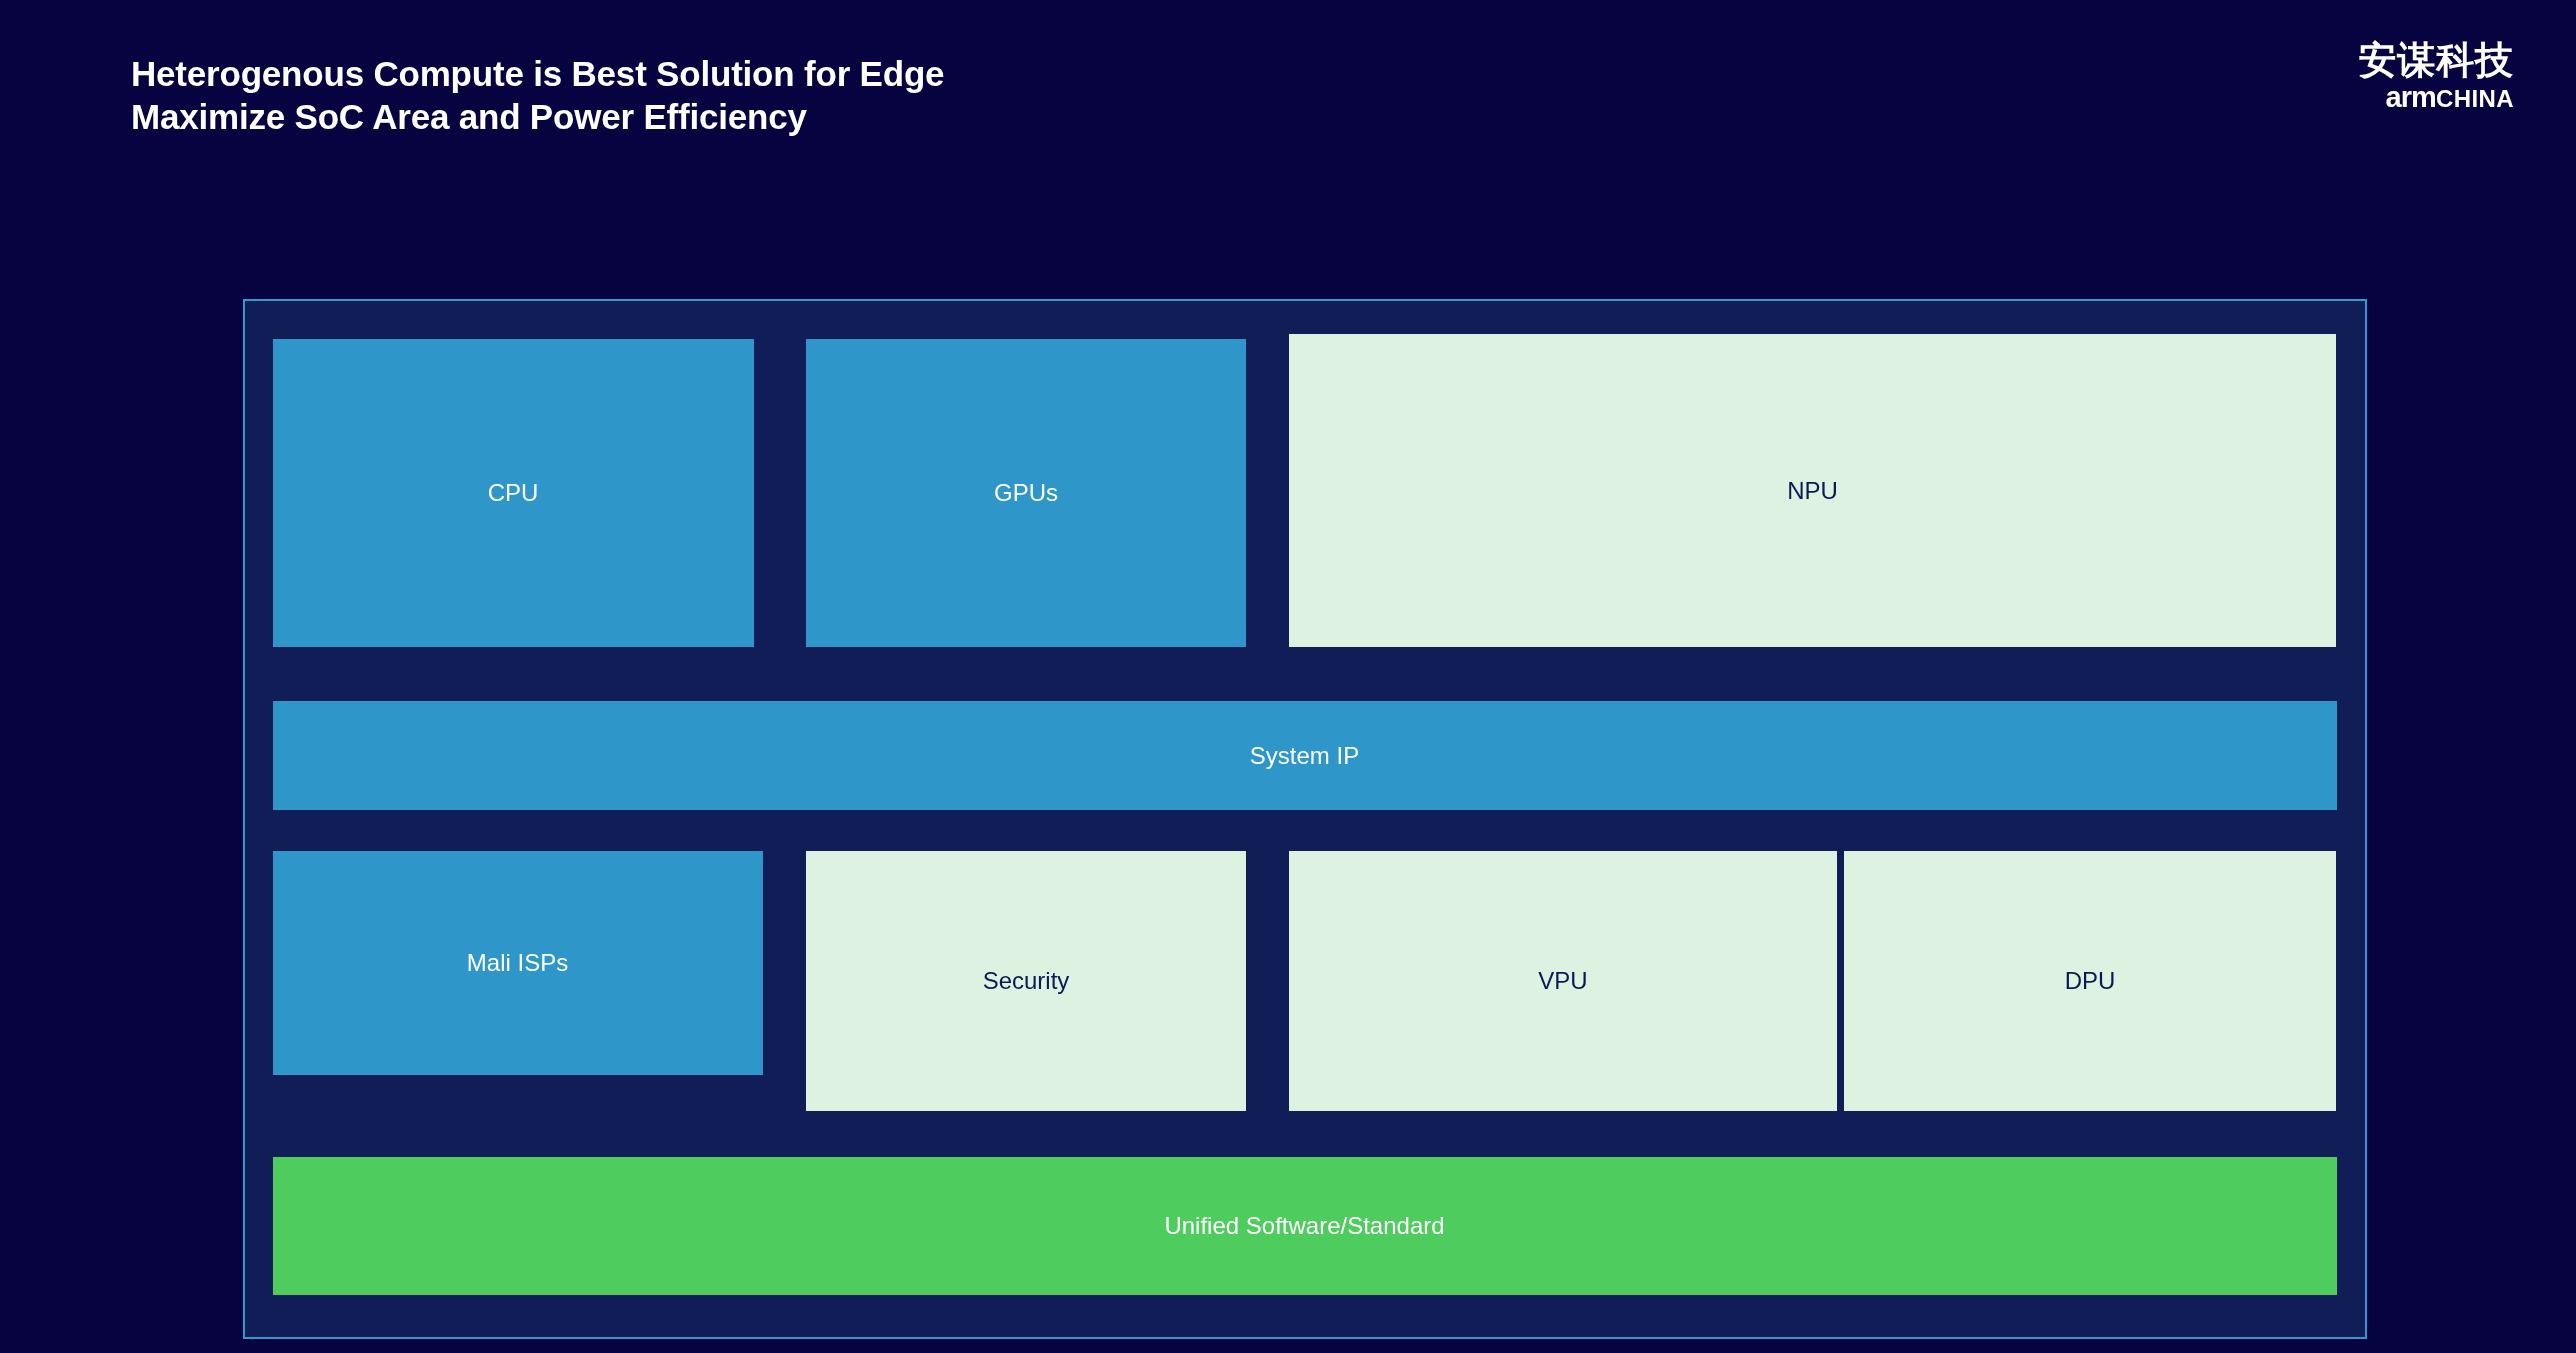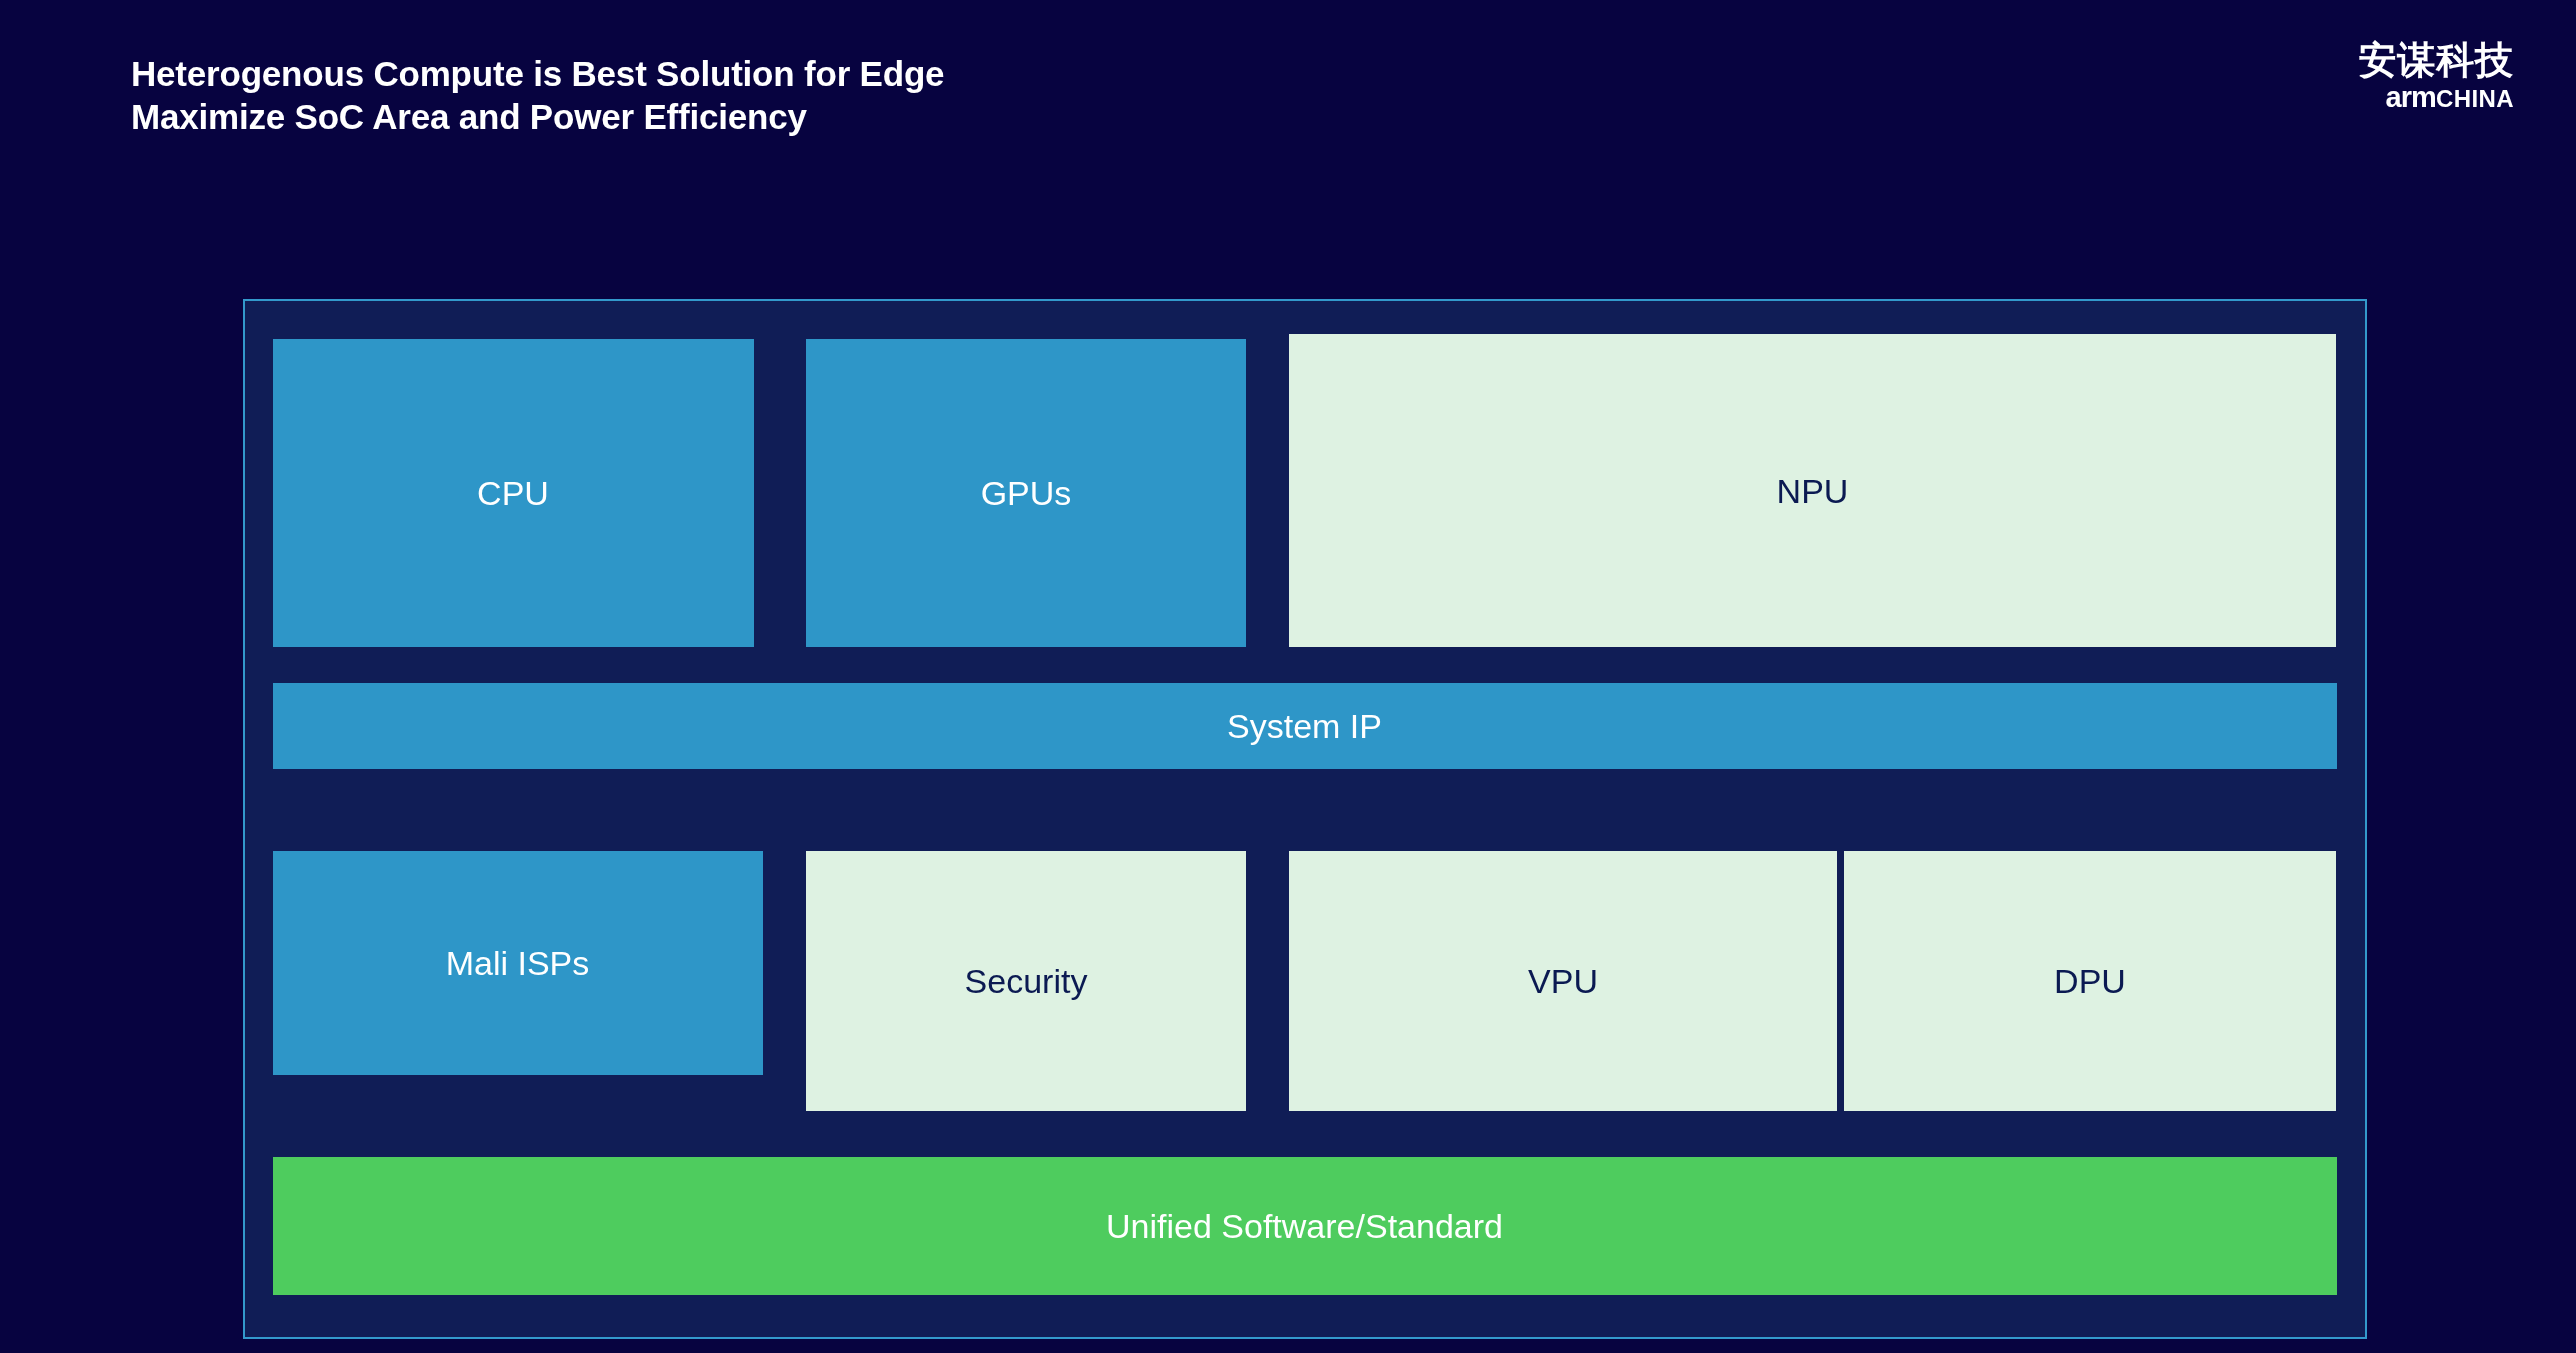--- a/index.html
+++ b/index.html
@@ -69,36 +69,36 @@
     border: 2.6px solid #3399CC;
   }
 
   
   .blk {
     position: absolute;
     box-sizing: border-box;
     display: flex;
     align-items: center;
     justify-content: center;
-    font-size: 34px;
+    font-size: 24px;
     font-weight: 400;
     line-height: 1;
     text-align: center;
   }
   .blk.compute  { background: #2E96C8; color: #FFFFFF; }
   .blk.accel    { background: #DEF2E2; color: #0B1A52; }
   .blk.software { background: #4ECC5E; color: #FFFFFF; }
 
   
   .blk-cpu   { left: 27.5px;   top: 38px;  width: 481px;  height: 308px; }
   .blk-gpus  { left: 561px;  top: 38px;  width: 440px;  height: 308px; }
   .blk-npu   { left: 1044px; top: 33px;  width: 1047px; height: 313px; }
 
   
-  .blk-system-ip { left: 27.5px; top: 382px; width: 2064px; height: 86px; }
+  .blk-system-ip { left: 27.5px; top: 400px; width: 2064px; height: 109px; }
 
   
   .blk-mali     { left: 27.5px;   top: 550px; width: 490px; height: 224px; }
   .blk-security { left: 561px;  top: 550px; width: 440px; height: 260px; }
   .blk-vpu      { left: 1044px; top: 550px; width: 548px; height: 260px; }
   .blk-dpu      { left: 1599px; top: 550px; width: 492px; height: 260px; }
 
   
   .blk-unified { left: 27.5px; top: 856px; width: 2064px; height: 138px; }
 </style>

